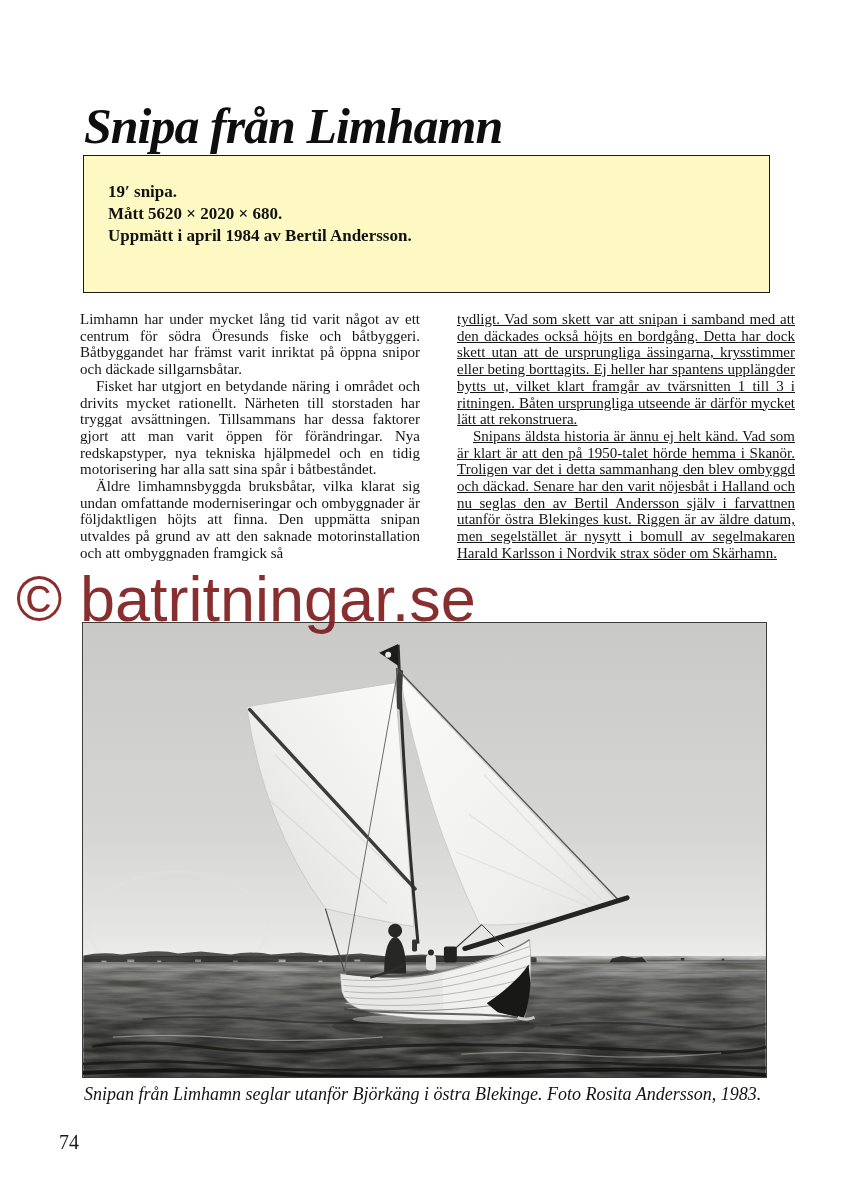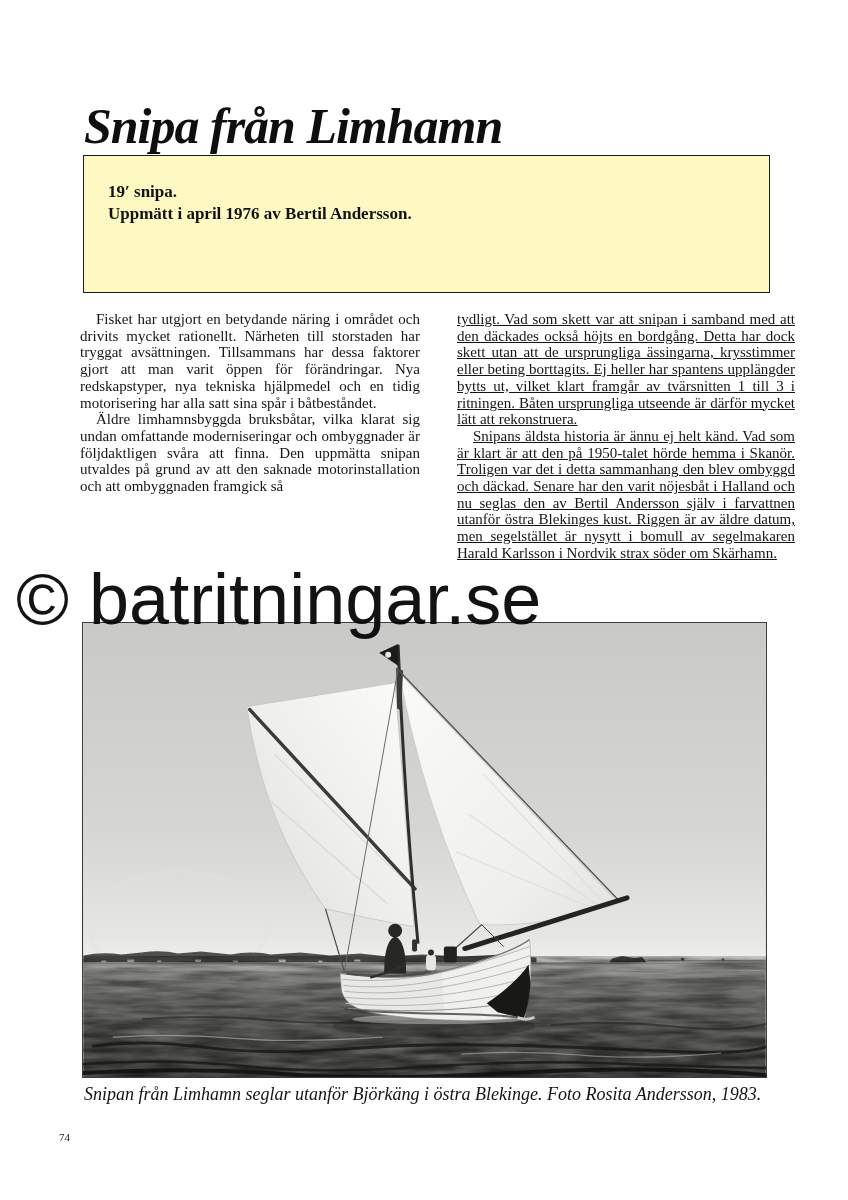--- a/index.html
+++ b/index.html
@@ -32,57 +32,59 @@
     text-align:justify;
     font-size:15px;line-height:16.7px;color:#141414;
   }
   .col-left{left:80px;width:340px;}
   .col-right{left:457px;width:338px;text-decoration:underline;}
   .col p{margin:0;text-indent:16px;}
   .col p.first{text-indent:0;}
   .watermark{
     position:absolute;left:16px;top:549px;
     font-family:"Liberation Sans", sans-serif;
-    font-size:72px;line-height:100px;
-    color:#000000;opacity:0.92;
+    font-size:63px;line-height:100px;
+    color:#7f1d1d;opacity:0.92;
     letter-spacing:0px;white-space:nowrap;
     z-index:6;pointer-events:none;
   }
   .photo{
     position:absolute;left:82px;top:622px;
     width:685px;height:456px;box-sizing:border-box;
     border:1px solid #3c3c3a;
     background:#d5d5d3;
     z-index:2;
   }
   .photo svg{display:block;width:683px;height:454px;}
   .photo-caption{
     position:absolute;left:84px;top:1084px;width:700px;
     font-size:18px;font-style:italic;color:#141414;
   }
   .page-number{
     position:absolute;left:59px;top:1131px;
-    font-size:11px;color:#1a1a1a;
+    font-size:20px;color:#1a1a1a;
   }
 </style>
 </head>
 <body>
 
 <div class="page">
 
   <h1 class="page-title">Snipa från Limhamn</h1>
 
   <div class="info-box">
     <div class="line">19′ snipa.</div>
-    <div class="line">Uppmätt i april 1976 av Bertil Andersson.</div>
+    <div class="line">Mått 5620 × 2020 × 680.</div>
+    <div class="line">Uppmätt i april 1984 av Bertil Andersson.</div>
   </div>
 
   <div class="col col-left">
+    <p class="first">Limhamn har under mycket lång tid varit något av ett centrum för södra Öresunds fiske och båtbyggeri. Båtbyggandet har främst varit inriktat på öppna snipor och däckade sillgarnsbåtar.</p>
     <p>Fisket har utgjort en betydande näring i området och drivits mycket rationellt. Närheten till storstaden har tryggat avsättningen. Tillsammans har dessa faktorer gjort att man varit öppen för förändringar. Nya redskapstyper, nya tekniska hjälpmedel och en tidig motorisering har alla satt sina spår i båtbeståndet.</p>
-    <p>Äldre limhamnsbyggda bruksbåtar, vilka klarat sig undan omfattande moderniseringar och ombyggnader är följdaktligen svåra att finna. Den uppmätta snipan utvaldes på grund av att den saknade motorinstallation och att ombyggnaden framgick så</p>
+    <p>Äldre limhamnsbyggda bruksbåtar, vilka klarat sig undan omfattande moderniseringar och ombyggnader är följdaktligen höjts att finna. Den uppmätta snipan utvaldes på grund av att den saknade motorinstallation och att ombyggnaden framgick så</p>
   </div>
 
   <div class="col col-right">
     <p class="first">tydligt. Vad som skett var att snipan i samband med att den däckades också höjts en bordgång. Detta har dock skett utan att de ursprungliga ässingarna, krysstimmer eller beting borttagits. Ej heller har spantens upplängder bytts ut, vilket klart framgår av tvärsnitten 1 till 3 i ritningen. Båten ursprungliga utseende är därför mycket lätt att rekonstruera.</p>
     <p>Snipans äldsta historia är ännu ej helt känd. Vad som är klart är att den på 1950-talet hörde hemma i Skanör. Troligen var det i detta sammanhang den blev ombyggd och däckad. Senare har den varit nöjesbåt i Halland och nu seglas den av Bertil Andersson själv i farvattnen utanför östra Blekinges kust. Riggen är av äldre datum, men segelstället är nysytt i bomull av segelmakaren Harald Karlsson i Nordvik strax söder om Skärhamn.</p>
   </div>
 
   <div class="watermark">© batritningar.se</div>
 
   <div class="photo">

